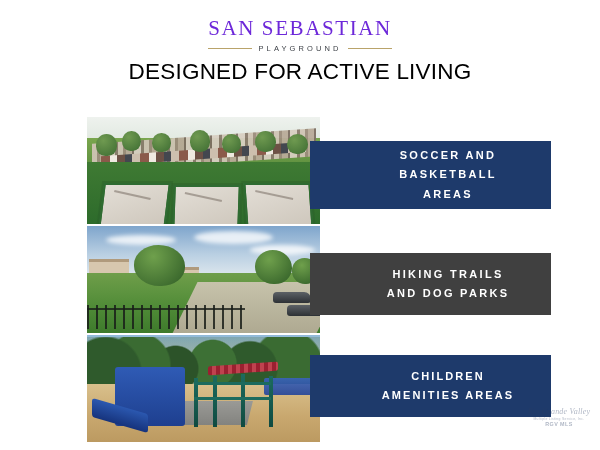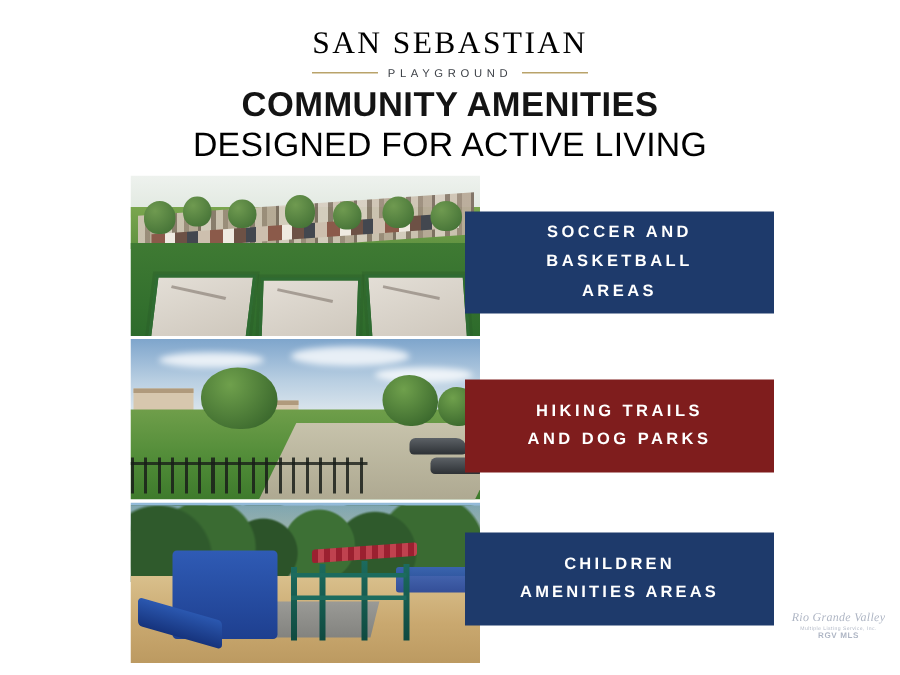--- a/index.html
+++ b/index.html
@@ -21,21 +21,21 @@
     position: absolute;
     left: 0;
     top: 18px;
     width: 600px;
     text-align: center;
   }
   .brand-name {
     font-family: "Liberation Serif", serif;
     font-size: 21px;
     letter-spacing: 1.6px;
-    color: #000000;
+    color: #6d28d9;
     line-height: 1;
     white-space: nowrap;
   }
   .brand-sub-row {
     margin-top: 6px;
     display: flex;
     align-items: center;
     justify-content: center;
     gap: 7px;
   }
@@ -244,20 +244,21 @@
     width: 206px;
     display: flex;
     align-items: center;
     justify-content: center;
     text-align: center;
     color: #ffffff;
     font-weight: bold;
     font-size: 11px;
     letter-spacing: 2.3px;
     line-height: 1.75;
+    padding-left: 35px;
   }
   .lb1 { top: 141px; height: 68px; }
   .lb2 { top: 253px; height: 62px; }
   .lb3 { top: 355px; height: 62px; }
   .lb3 .label-text { letter-spacing: 2.1px; }
 
   .label-text { padding: 0 6px; white-space: pre-line; }
 
   
   .watermark {
@@ -297,21 +298,20 @@
 <div class="brand">
   <div class="brand-name">SAN SEBASTIAN</div>
   <div class="brand-sub-row">
     <span class="brand-rule"></span>
     <span class="brand-sub">PLAYGROUND</span>
     <span class="brand-rule"></span>
   </div>
 </div>
 
 <div class="headline-wrap">
-  <div class="headline-1">COMMUNITY AMENITIES</div>
   <div class="headline-2">DESIGNED FOR ACTIVE LIVING</div>
 </div>
 
 <div class="photo p1">
   <div class="photo-inner">
     <div class="sky"></div>
     <div class="far-grass"></div>
     <div class="houses"></div>
     <div class="roofrow"></div>
     <div class="near-grass"></div>
@@ -366,21 +366,21 @@
     <div class="bar" style="left:46%;top:58%;width:33%"></div>
   </div>
 </div>
 
 <div class="label-block lb1" style="background:#1e3a6b">
   <span class="label-text">SOCCER AND
 BASKETBALL
 AREAS</span>
 </div>
 
-<div class="label-block lb2" style="background:#7f1d1d">
+<div class="label-block lb2" style="background:#404040">
   <span class="label-text">HIKING TRAILS
 AND DOG PARKS</span>
 </div>
 
 <div class="label-block lb3" style="background:#1e3a6b">
   <span class="label-text">CHILDREN
 AMENITIES AREAS</span>
 </div>
 
 <div class="watermark">

